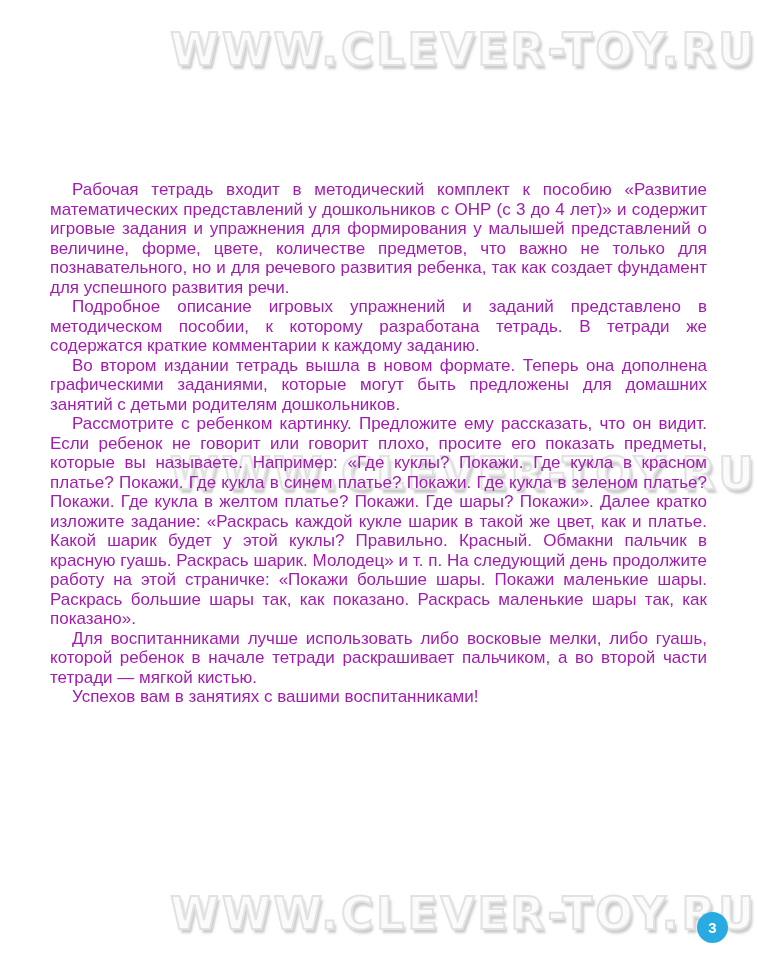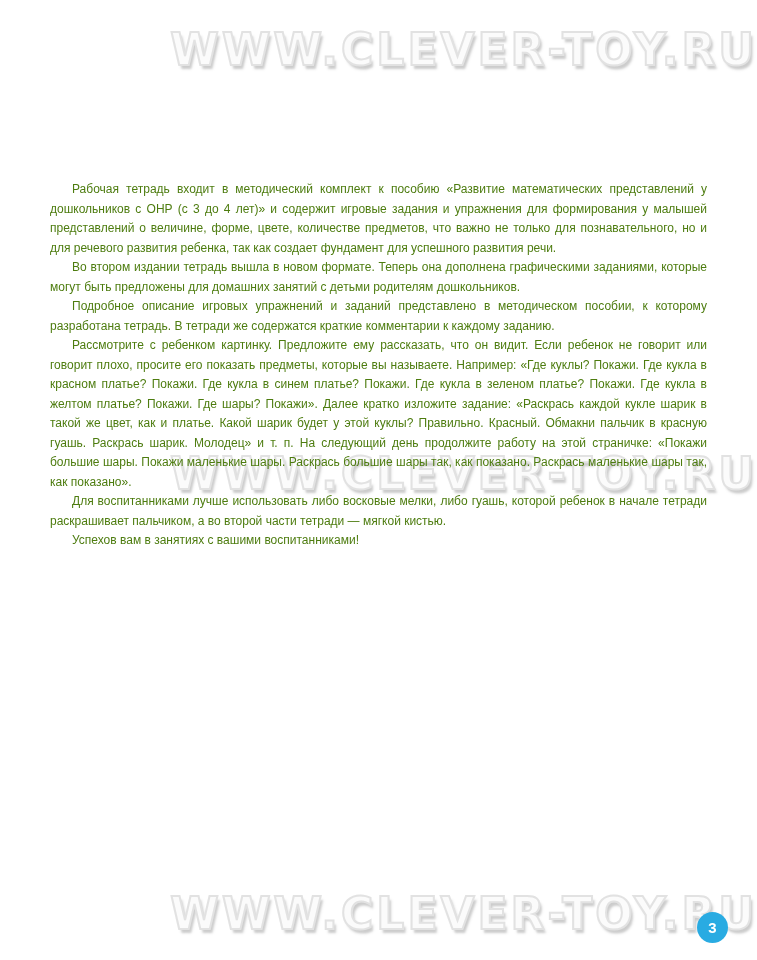--- a/index.html
+++ b/index.html
@@ -38,22 +38,22 @@
     letter-spacing:0.4px;
     color:#29abe2;
     z-index:2;
   }
   
   .body-text{
     position:absolute;
     top:180px;left:50px;
     width:657px;
     z-index:1;
-    color:#4d7c0f;
-    font-size:12px;
+    color:#a21caf;
+    font-size:17px;
     line-height:19.5px;
     text-align:justify;
   }
   .body-text p{
     margin:0;
     text-indent:22px;
   }
   .body-text p.closing{
   }
   
@@ -79,22 +79,22 @@
 
   <div class="watermark wm-top">WWW.CLEVER-TOY.RU</div>
 
   <div class="watermark wm-mid">WWW.CLEVER-TOY.RU</div>
 
   <div class="watermark wm-bottom">WWW.CLEVER-TOY.RU</div>
 
 
   <div class="body-text">
       <p>Рабочая тетрадь входит в методический комплект к пособию «Развитие математических представлений у дошкольников с ОНР (с 3 до 4 лет)» и содержит игровые задания и упражнения для формирования у малышей представлений о величине, форме, цвете, количестве предметов, что важно не только для познавательного, но и для речевого развития ребенка, так как создает фундамент для успешного развития речи.</p>
+      <p>Подробное описание игровых упражнений и заданий представлено в методическом пособии, к которому разработана тетрадь. В тетради же содержатся краткие комментарии к каждому заданию.</p>
       <p>Во втором издании тетрадь вышла в новом формате. Теперь она дополнена графическими заданиями, которые могут быть предложены для домашних занятий с детьми родителям дошкольников.</p>
-      <p>Подробное описание игровых упражнений и заданий представлено в методическом пособии, к которому разработана тетрадь. В тетради же содержатся краткие комментарии к каждому заданию.</p>
       <p>Рассмотрите с ребенком картинку. Предложите ему рассказать, что он видит. Если ребенок не говорит или говорит плохо, просите его показать предметы, которые вы называете. Например: «Где куклы? Покажи. Где кукла в красном платье? Покажи. Где кукла в синем платье? Покажи. Где кукла в зеленом платье? Покажи. Где кукла в желтом платье? Покажи. Где шары? Покажи». Далее кратко изложите задание: «Раскрась каждой кукле шарик в такой же цвет, как и платье. Какой шарик будет у этой куклы? Правильно. Красный. Обмакни пальчик в красную гуашь. Раскрась шарик. Молодец» и т. п. На следующий день продолжите работу на этой страничке: «Покажи большие шары. Покажи маленькие шары. Раскрась большие шары так, как показано. Раскрась маленькие шары так, как показано».</p>
       <p>Для воспитанниками лучше использовать либо восковые мелки, либо гуашь, которой ребенок в начале тетради раскрашивает пальчиком, а во второй части тетради — мягкой кистью.</p>
       <p class="closing">Успехов вам в занятиях с вашими воспитанниками!</p>
     </div>
 
   <div class="page-num">3</div>
 
 </div>
 
 </body></html>

